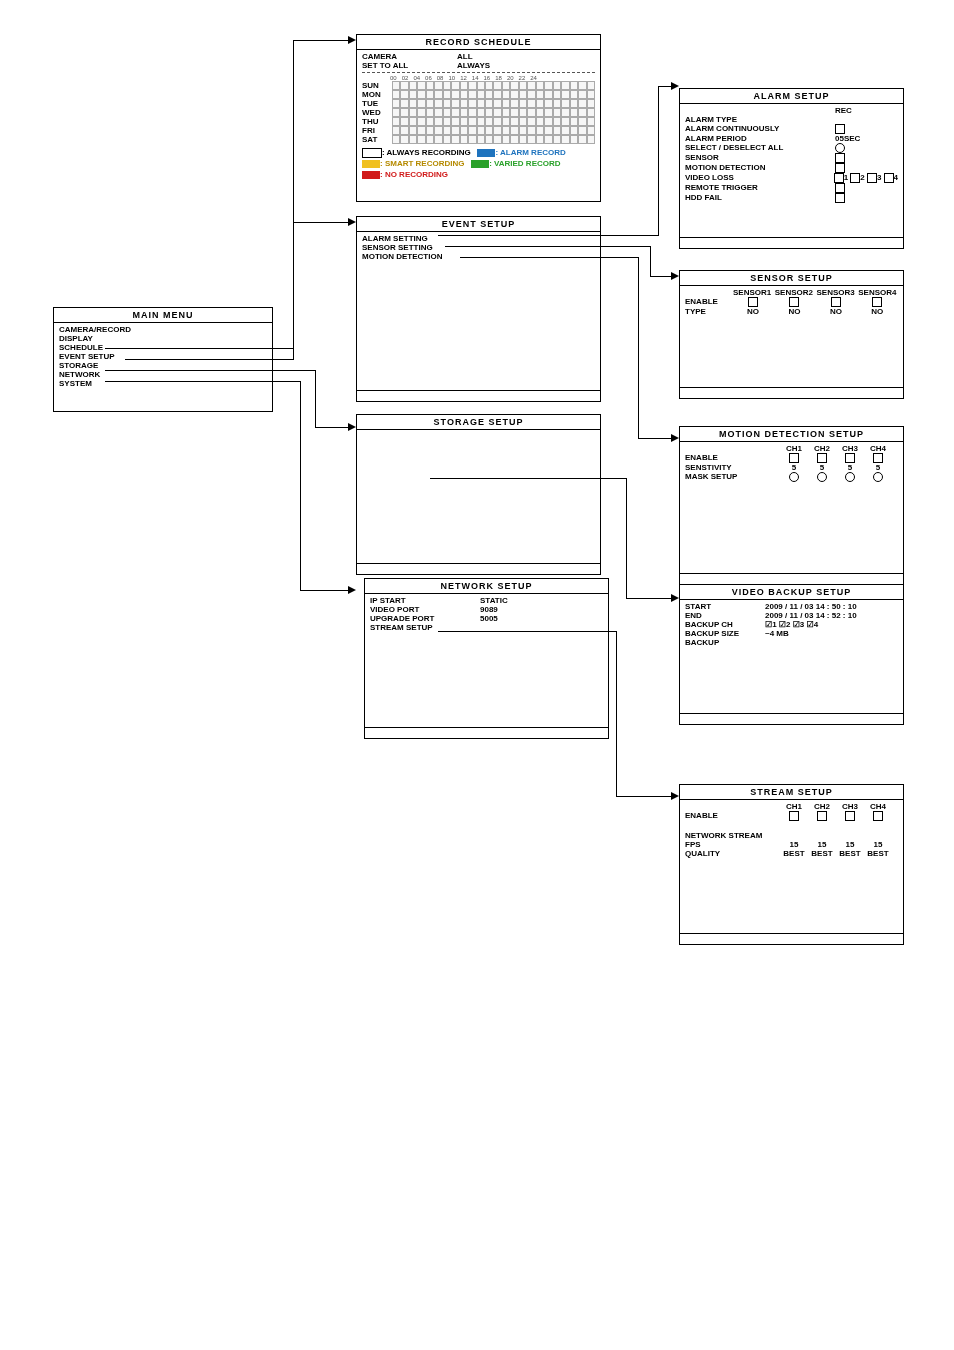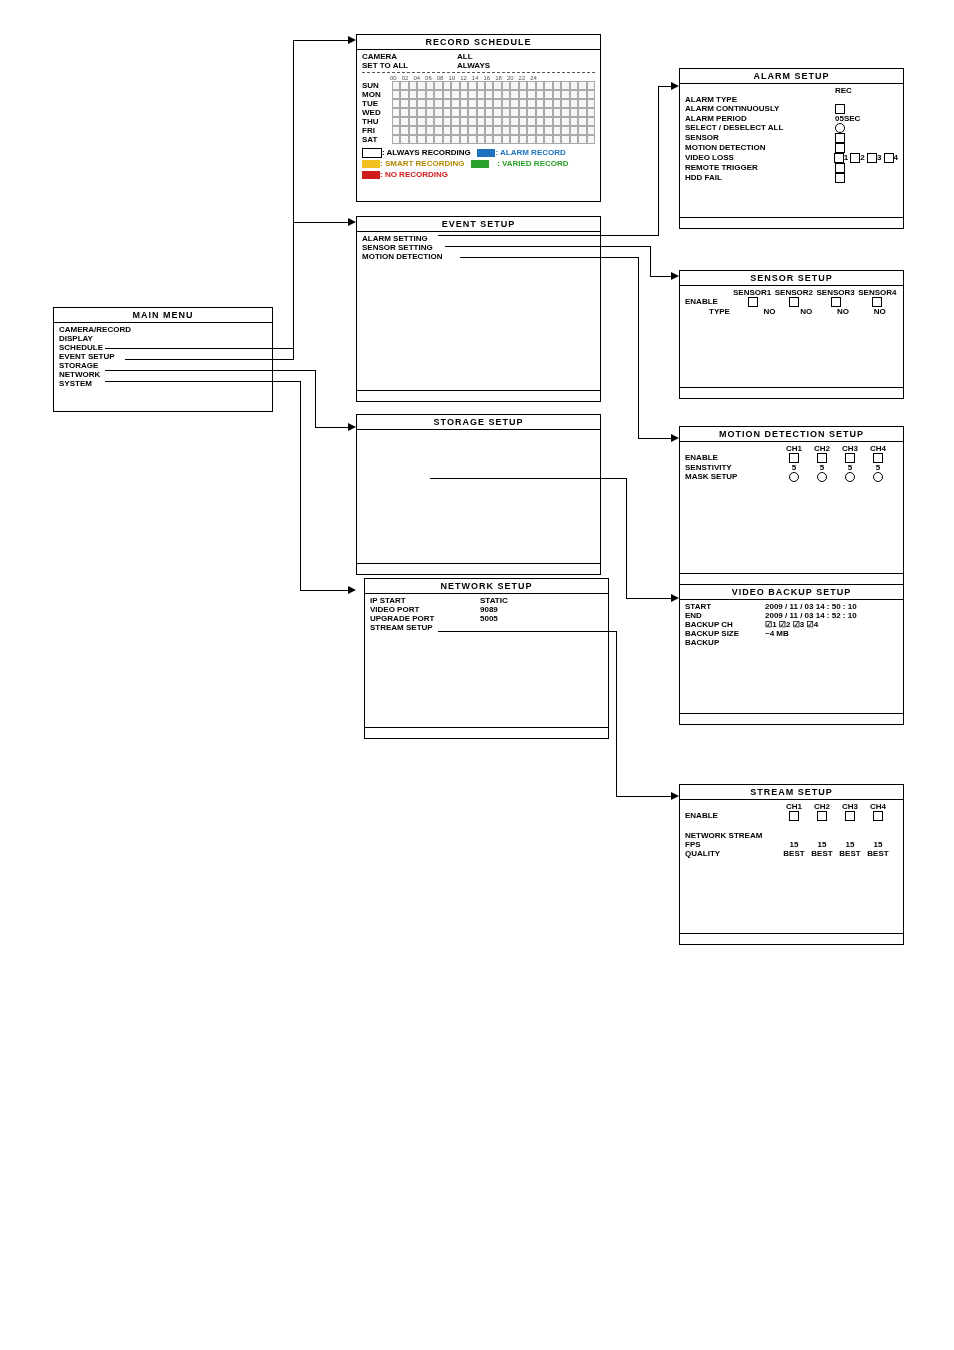--- a/index.html
+++ b/index.html
@@ -59,21 +59,21 @@
   .hourlbl { font-size:6px; text-align:center; color:#555;}
   .chk { display:inline-block; width:8px; height:8px; border:1px solid #000; vertical-align:middle; position:relative;}
   .chk.checked::after{content:"✓"; position:absolute; top:-3px; left:-1px; font-size:10px;}
   .rad { display:inline-block; width:8px; height:8px; border:1px solid #000; border-radius:50%; vertical-align:middle;}
   .sw-white{display:inline-block;width:18px;height:8px;border:1px solid #000;background:#fff;vertical-align:middle;}
   .sw-blue{display:inline-block;width:18px;height:8px;background:#1e73be;vertical-align:middle;}
   .sw-green{display:inline-block;width:18px;height:8px;background:#2aa12a;vertical-align:middle;}
   .sw-red{display:inline-block;width:18px;height:8px;background:#d11a1a;vertical-align:middle;}
   .sw-yellow{display:inline-block;width:18px;height:8px;background:#f0c020;vertical-align:middle;}
   .t-blue{color:#1e73be;}
-  .t-green{color:#2aa12a;padding-left:8px;}
+  .t-green{color:#2aa12a;}
   .t-red{color:#d11a1a;}
   .dash {border-top:1px dashed #555;}
 </style>
 </head>
 <body>
 
 <div class="page">
 
   <div class="box" style="left:53px; top:307px; width:220px; height:105px;">
     <div class="title">MAIN MENU</div>
@@ -390,21 +390,21 @@
         </div>
     </div>
     <div class="box-footer"></div>
   </div>
 
   <div class="arrow-line" style="left:438px; top:631px; width:178px;"></div>
   <div class="arrow-line" style="left:616px; top:631px; width:1px; height:165px;"></div>
   <div class="arrow-line" style="left:616px; top:796px; width:55px;"></div>
     <div class="arrow-head" style="left:671px; top:792px;"></div>
 
-  <div class="box" style="left:679px; top:68px; width:225px; height:150px;">
+  <div class="box" style="left:679px; top:88px; width:225px; height:150px;">
     <div class="title">ALARM  SETUP</div>
     <div class="pad">
       <div class="row">
           <div style="width:150px;"></div>
           <div class="lbl">REC</div>
         </div>
       <div class="row">
           <div class="lbl" style="width:150px;">ALARM TYPE</div>
         </div>
       <div class="row">
@@ -455,21 +455,21 @@
         <div class="lbl" style="width:42px;">SENSOR4</div>
       </div>
       <div class="row">
         <div class="lbl" style="width:48px;">ENABLE</div>
         <div style="width:42px;text-align:center;"><span class="chk"></span></div>
         <div style="width:42px;text-align:center;"><span class="chk"></span></div>
         <div style="width:42px;text-align:center;"><span class="chk"></span></div>
         <div style="width:42px;text-align:center;"><span class="chk"></span></div>
       </div>
       <div class="row">
-        <div class="lbl" style="width:48px;margin-left:24px;">TYPE</div>
+        <div class="lbl" style="width:48px;">TYPE</div>
         <div class="lbl" style="width:42px;text-align:center;">NO</div>
         <div class="lbl" style="width:42px;text-align:center;">NO</div>
         <div class="lbl" style="width:42px;text-align:center;">NO</div>
         <div class="lbl" style="width:42px;text-align:center;">NO</div>
       </div>
     </div>
     <div class="box-footer"></div>
   </div>
 
   <div class="box" style="left:679px; top:426px; width:225px; height:148px;">

